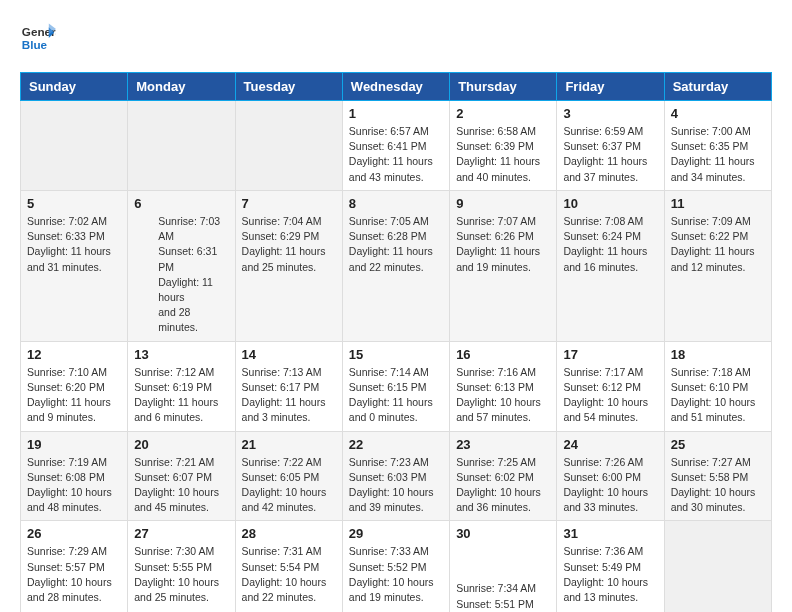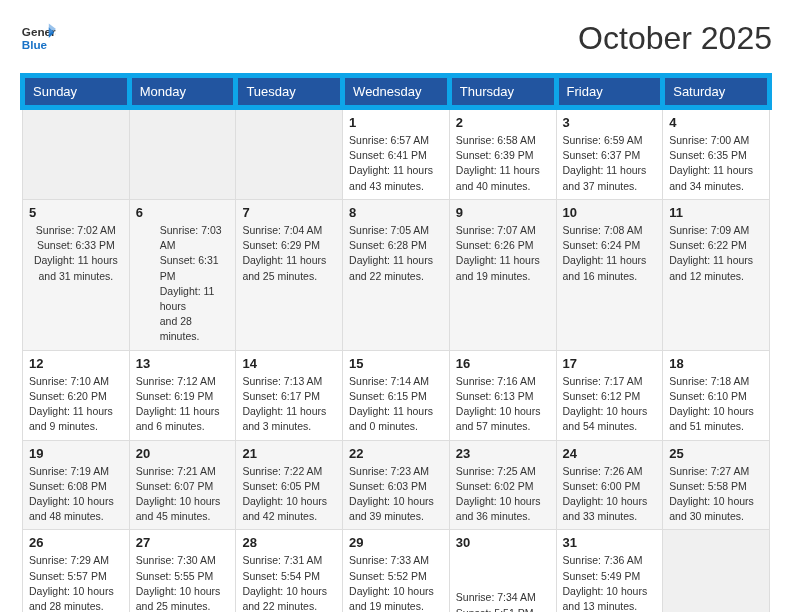--- a/index.html
+++ b/index.html
@@ -39,24 +39,24 @@
     }
     .calendar {
       width: 100%;
       border-collapse: collapse;
       border: 1px solid #ccc;
     }
     .calendar th {
       background: #2255a0;
       color: #fff;
       font-size: 13px;
-      font-weight: normal;
+      font-weight: bold;
       padding: 6px 8px;
       text-align: left;
-      border: 5px solid #0ea5e9;
+      border: 1px solid #0ea5e9;
     }
     .calendar td {
       vertical-align: top;
       padding: 5px 6px;
       border: 1px solid #ddd;
       font-size: 11px;
       color: #333;
       background: #fff;
       width: calc(100% / 7);
       min-height: 80px;
@@ -85,21 +85,20 @@
 <div class="header">
   <div class="logo">
     <svg class="logo-icon" viewBox="0 0 40 40">
       <text x="2" y="18" font-size="13" font-weight="bold" fill="#333" font-family="Arial">General</text>
       <text x="2" y="32" font-size="13" font-weight="bold" fill="#1a73c7" font-family="Arial">Blue</text>
       <polygon points="32,8 38,14 32,20" fill="#1a73c7"></polygon>
       <polygon points="32,4 40,10 32,16" fill="#5599dd" opacity="0.6"></polygon>
     </svg>
   </div>
   <div class="title-block">
-    <div class="month-title">October 2025</div>
   </div>
 </div>
 
 <table class="calendar">
   <thead>
     <tr>
     <th>Sunday</th>
         <th>Monday</th>
         <th>Tuesday</th>
         <th>Wednesday</th>
@@ -138,21 +137,21 @@
           <div class="day-number">4</div>
           <div class="day-info" style="white-space: pre-line;">Sunrise: 7:00 AM
 Sunset: 6:35 PM
 Daylight: 11 hours
 and 34 minutes.</div>
         </td>
       </tr>
       <tr>
         <td>
           <div class="day-number">5</div>
-          <div class="day-info" style="white-space: pre-line; text-align: center;">Sunrise: 7:02 AM
+          <div class="day-info" style="white-space: pre-line;">Sunrise: 7:02 AM
 Sunset: 6:33 PM
 Daylight: 11 hours
 and 31 minutes.</div>
         </td>
         <td>
           <div class="day-number">6</div>
           <div class="day-info" style="white-space: pre-line; margin-left: 24px;">Sunrise: 7:03 AM
 Sunset: 6:31 PM
 Daylight: 11 hours
 and 28 minutes.</div>

